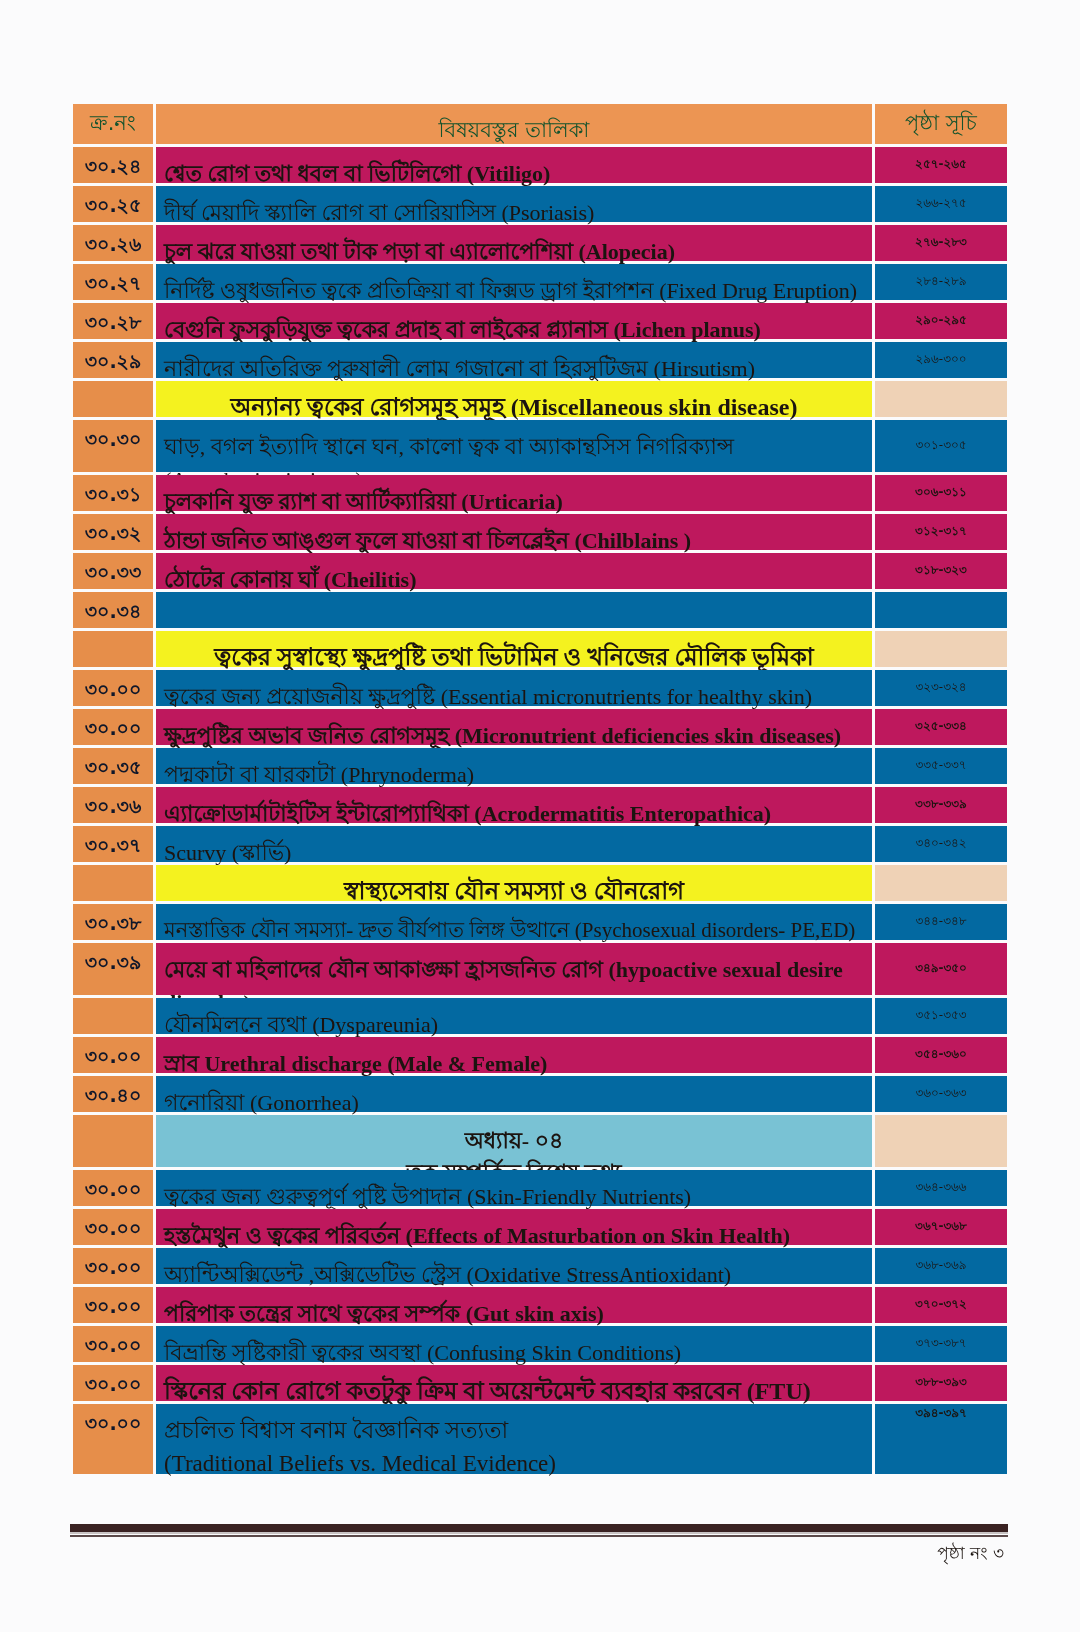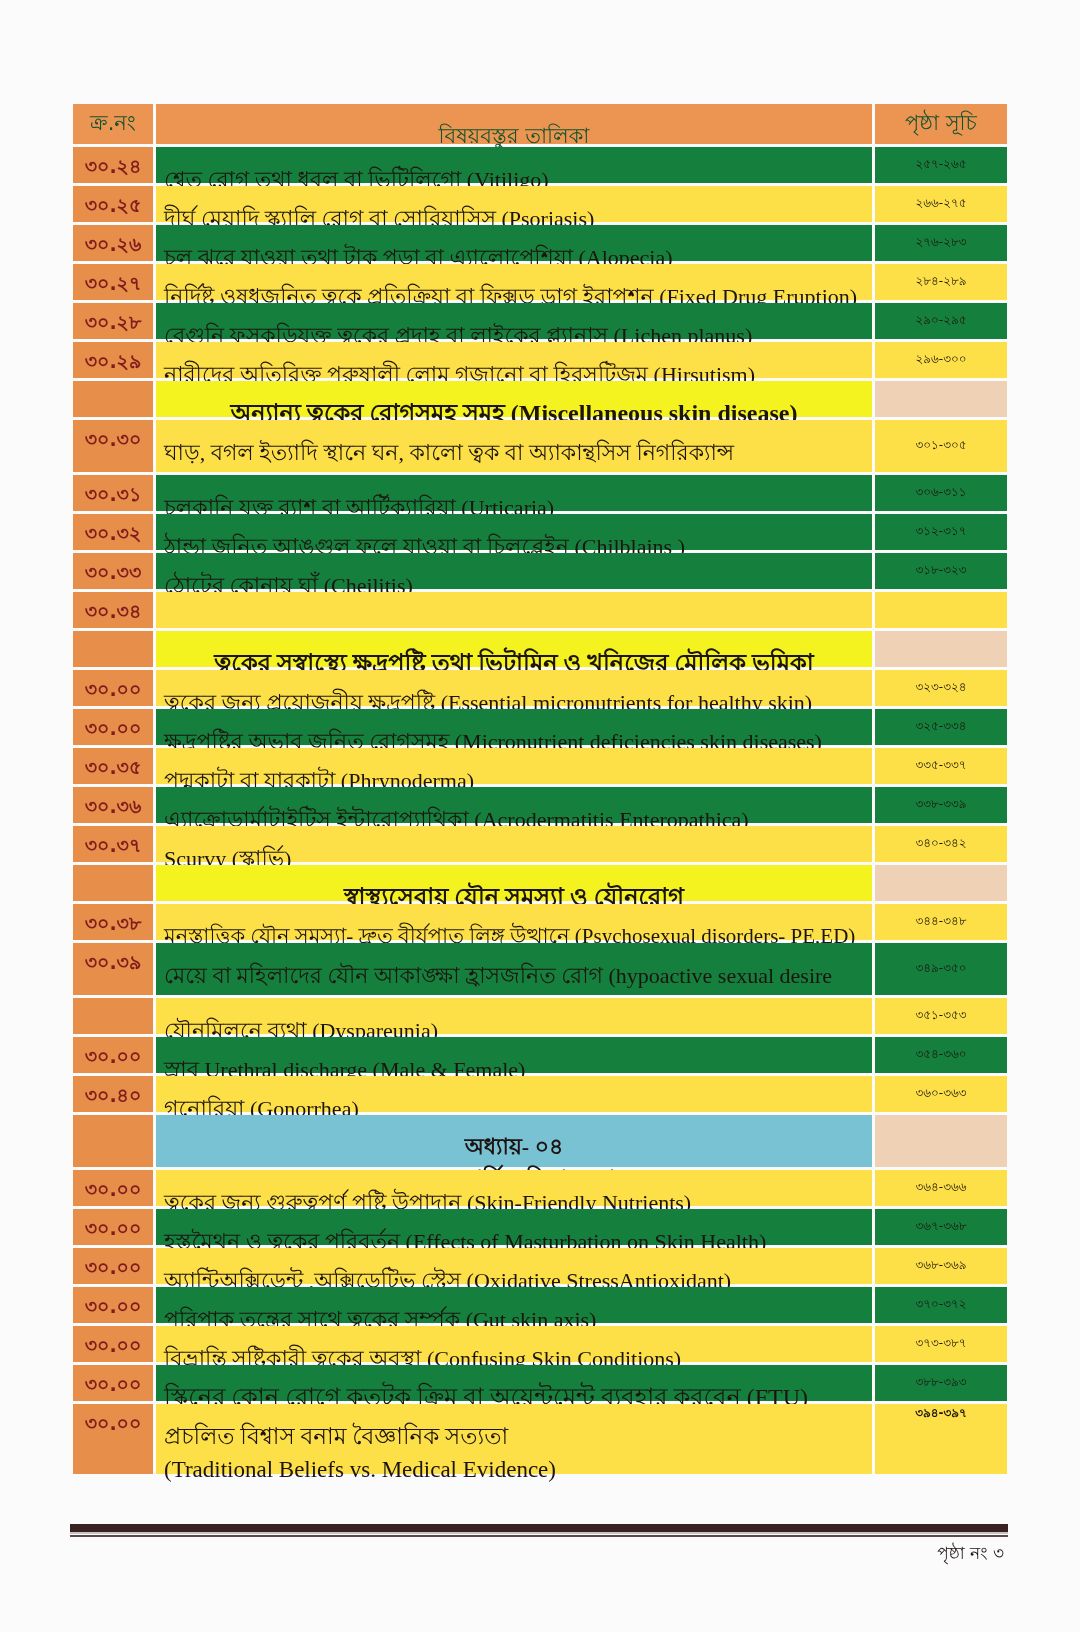--- a/index.html
+++ b/index.html
@@ -12,42 +12,42 @@
       overflow: hidden;
     }
     .toc {
       position: absolute; left: 73px; top: 104px; width: 934px;
       border-collapse: separate; border-spacing: 0 3px;
     }
     .row { display: flex; width: 934px; margin-bottom: 3px; }
     .c-num {
       width: 80px; flex: 0 0 80px;
       background: #e68e4a;
-      color: #7f1d1d;
+      color: #0f172a;
       font-family: "DejaVu Sans", sans-serif;
       font-size: 19px; font-weight: bold;
       display: flex; align-items: flex-start; justify-content: center;
       padding-top: 5px; box-sizing: border-box;
       margin-right: 3px;
     }
     .c-title {
       width: 716px; flex: 0 0 716px;
       font-size: 22px; line-height: 33px;
-      padding: 16px 8px; box-sizing: border-box;
+      padding: 10px 8px; box-sizing: border-box;
       margin-right: 3px;
     }
     .c-page {
       flex: 1 1 auto;
       font-family: "DejaVu Sans", sans-serif;
       font-size: 12px;
       display: flex; align-items: center; justify-content: center;
       box-sizing: border-box;
     }
-    .alt-a .c-title, .alt-a .c-page { background: #15803d; }
-    .alt-b .c-title, .alt-b .c-page { background: #fde047; }
+    .alt-a .c-title, .alt-a .c-page { background: #be185d; font-weight: bold; }
+    .alt-b .c-title, .alt-b .c-page { background: #0369a1; }
     .header .c-num, .header .c-title, .header .c-page {
       background: #ec9553; color: #14532d; font-weight: normal;
     }
     .header .c-num { font-size: 21px; align-items: center; padding-top: 0; }
     .header .c-title { text-align: center; font-family: "DejaVu Sans", sans-serif; font-size: 21px; }
     .header .c-page { font-size: 21px; }
     .header { height: 40px; }
     .r1 { height: 36px; }
     .r2 { height: 52px; }
     .section .c-title {

